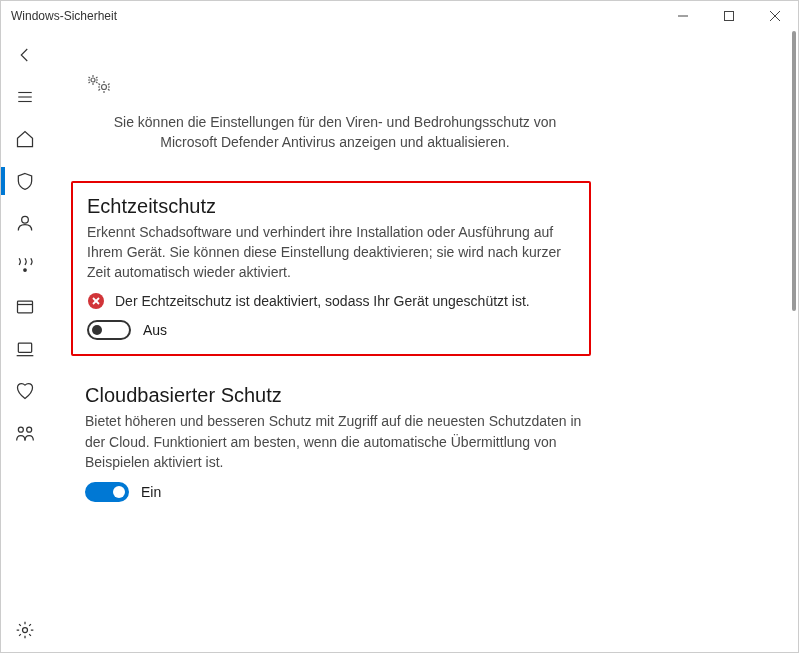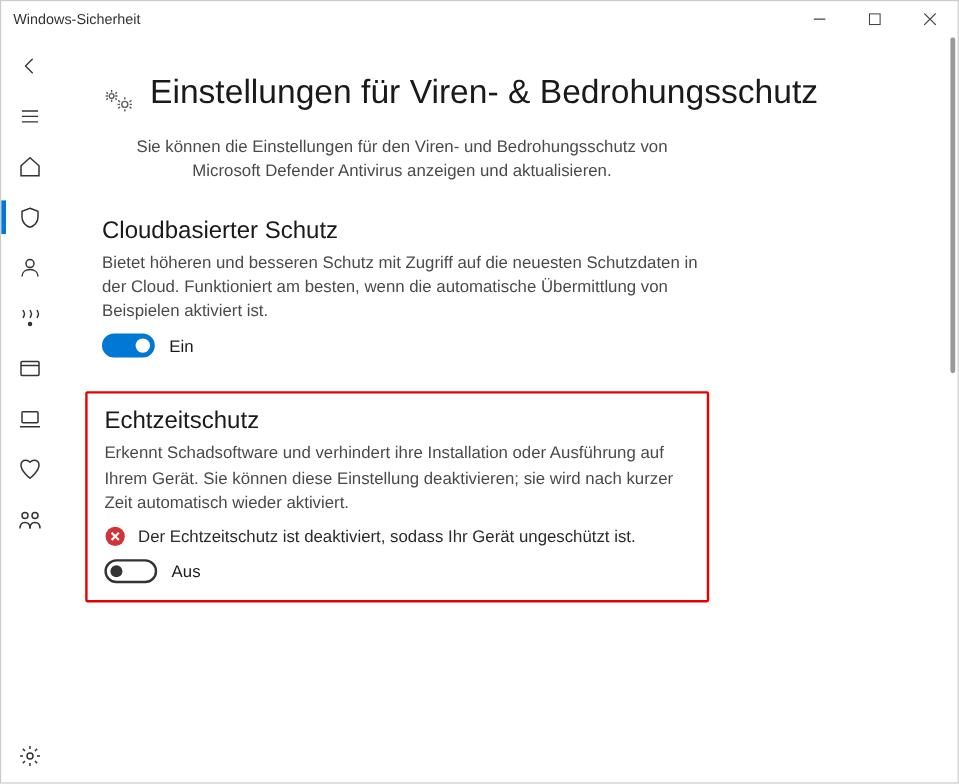--- a/index.html
+++ b/index.html
@@ -291,35 +291,23 @@
 
     <div class="page-header">
       <span class="gears-icon">
         <svg width="28" height="24" viewBox="0 0 28 24" fill="none" stroke="currentColor" stroke-width="1.2">
           <circle cx="8" cy="9" r="2"></circle>
           <path d="M8 4 L8 6 M8 12 L8 14 M3.5 6 L5 7 M11 11 L12.5 12 M3 9 L5 9 M11 9 L13 9 M3.5 12 L5 11 M11 7 L12.5 6"></path>
           <circle cx="19" cy="16" r="2.5"></circle>
           <path d="M19 10 L19 12 M19 20 L19 22 M13.5 12.5 L15 14 M23 18 L24.5 19.5 M13 16 L15 16 M23 16 L25 16 M13.5 19.5 L15 18 M23 14 L24.5 12.5"></path>
         </svg>
       </span>
-      <h1>Einstellungen für Viren- &amp; Bedrohungsschutz</h1>
     </div>
 
     <p class="page-desc">Sie können die Einstellungen für den Viren- und Bedrohungsschutz von Microsoft Defender Antivirus anzeigen und aktualisieren.</p>
-
-    <div class="section">
-      <h2>Cloudbasierter Schutz</h2>
-      <p>Bietet höheren und besseren Schutz mit Zugriff auf die neuesten Schutzdaten in der Cloud. Funktioniert am besten, wenn die automatische Übermittlung von Beispielen aktiviert ist.</p>
-      <div class="toggle-row">
-        <div class="toggle on">
-            <div class="knob"></div>
-          </div>
-        <span class="toggle-label">Ein</span>
-      </div>
-    </div>
 
     <div class="section highlighted">
       <h2>Echtzeitschutz</h2>
       <p>Erkennt Schadsoftware und verhindert ihre Installation oder Ausführung auf Ihrem Gerät. Sie können diese Einstellung deaktivieren; sie wird nach kurzer Zeit automatisch wieder aktiviert.</p>
       <div class="status-row">
         <span class="status-icon">
           <svg width="18" height="18" viewBox="0 0 18 18">
             <circle cx="9" cy="9" r="8" fill="#d13438"></circle>
             <line x1="6" y1="6" x2="12" y2="12" stroke="#fff" stroke-width="1.8"></line>
             <line x1="12" y1="6" x2="6" y2="12" stroke="#fff" stroke-width="1.8"></line>
@@ -328,17 +316,28 @@
         <span>Der Echtzeitschutz ist deaktiviert, sodass Ihr Gerät ungeschützt ist.</span>
       </div>
       <div class="toggle-row">
         <div class="toggle off">
             <div class="knob"></div>
           </div>
         <span class="toggle-label">Aus</span>
       </div>
     </div>
 
+    <div class="section">
+      <h2>Cloudbasierter Schutz</h2>
+      <p>Bietet höheren und besseren Schutz mit Zugriff auf die neuesten Schutzdaten in der Cloud. Funktioniert am besten, wenn die automatische Übermittlung von Beispielen aktiviert ist.</p>
+      <div class="toggle-row">
+        <div class="toggle on">
+            <div class="knob"></div>
+          </div>
+        <span class="toggle-label">Ein</span>
+      </div>
+    </div>
+
     <div class="scroll-track">
       <div class="scroll-thumb"></div>
     </div>
   </div>
 </div>
 
 </body></html>

